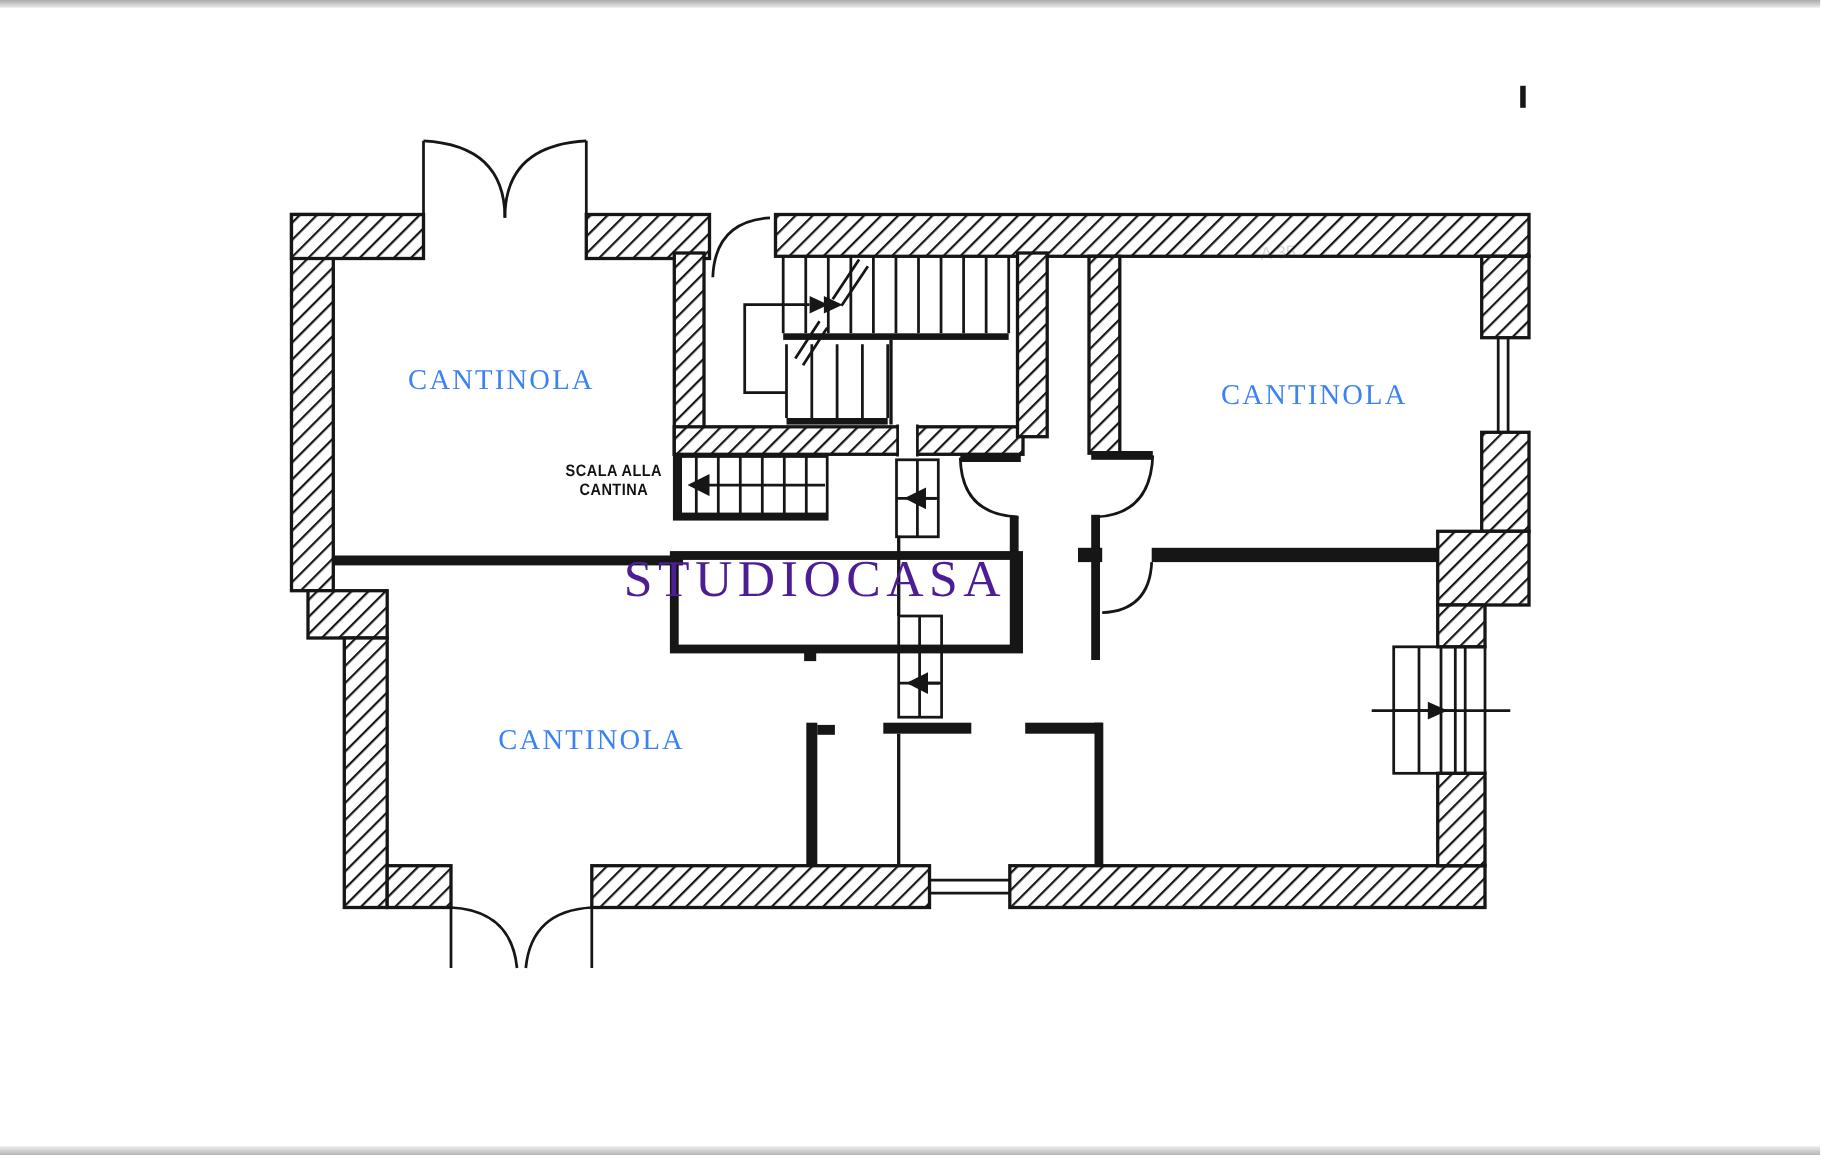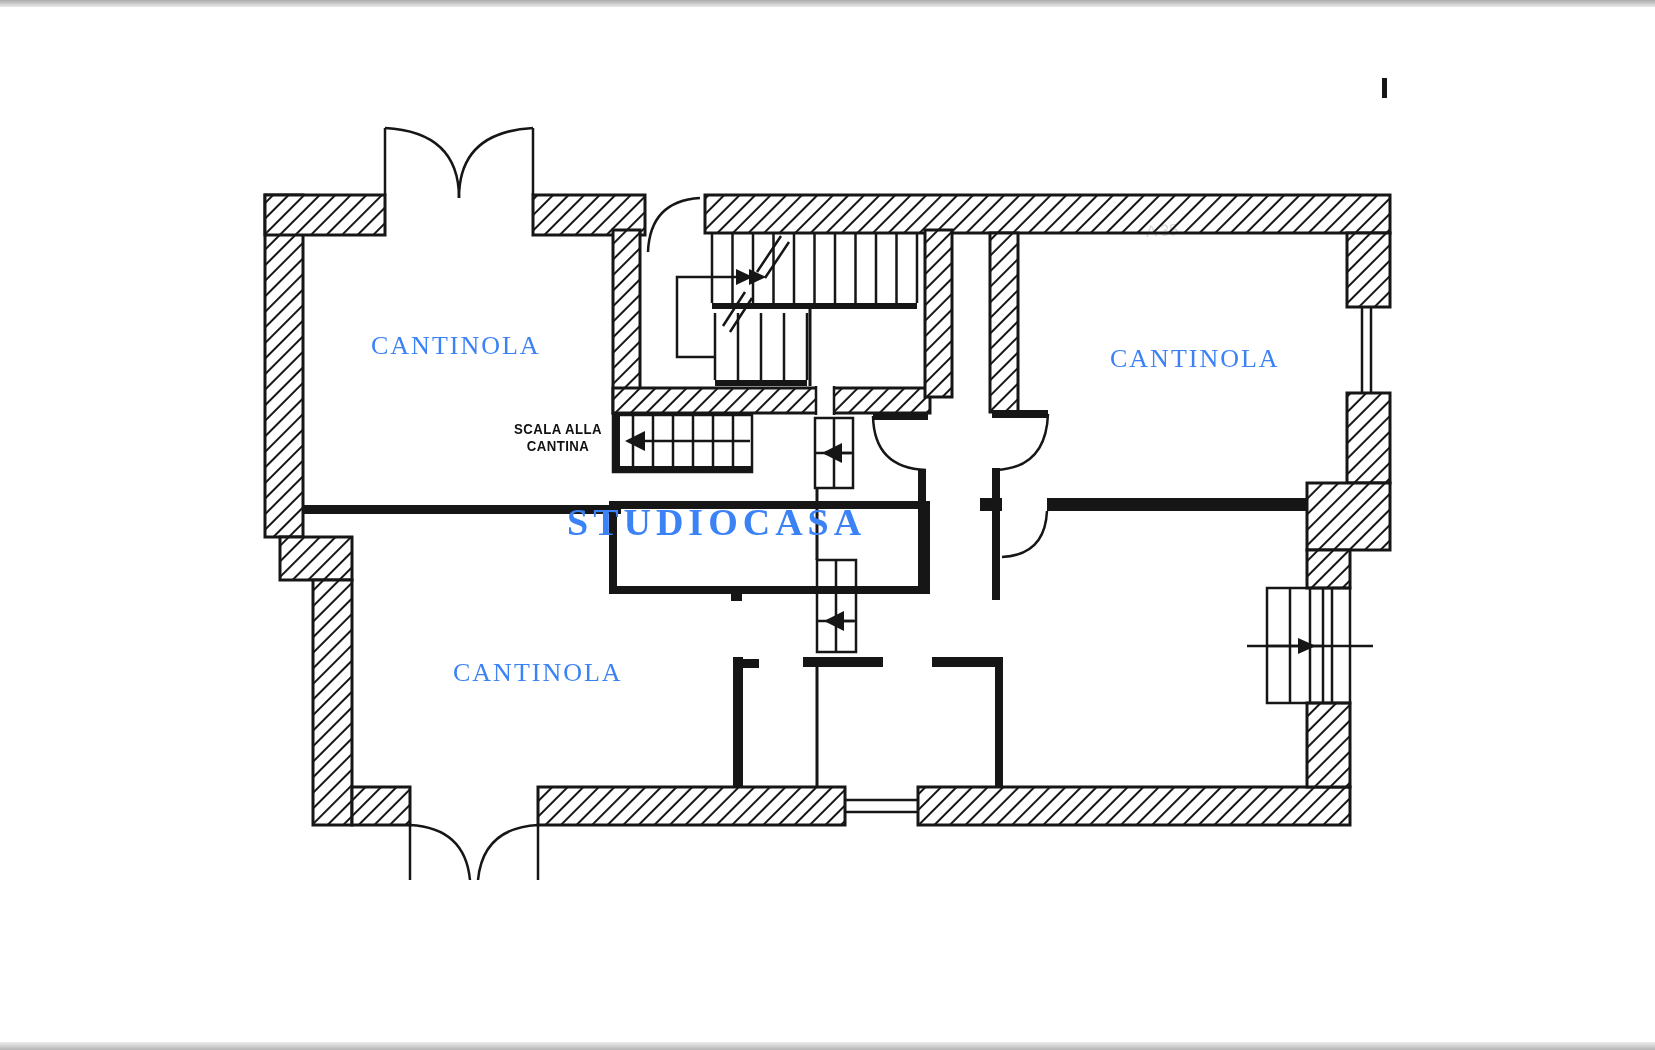--- a/index.html
+++ b/index.html
@@ -21,21 +21,21 @@
   .scan-edge-bottom{
     position:absolute;left:0;bottom:0;width:1655px;height:8px;
     background:linear-gradient(#ededed,#b5b5b5);
   }
   .lbl{
     position:absolute;color:#3b82f6;white-space:nowrap;
     font-family:"Liberation Serif",serif;
   }
   .lbl-room{font-size:26px;letter-spacing:2px;}
   .lbl-studiocasa{
-    font-size:38px;font-weight:700;letter-spacing:5px;color:#3b82f6;
+    font-size:47px;font-weight:400;letter-spacing:5px;color:#4c1d95;
   }
   .lbl-scala{
     font-family:"Liberation Sans",sans-serif;
     font-size:15px;font-weight:700;line-height:17px;
     text-align:center;width:124px;letter-spacing:0.5px;
     transform:scaleX(0.88);color:#111;
   }
   .lbl-a35{
     font-size:16px;opacity:0.20;transform:rotate(-3deg);
     font-family:"Liberation Sans",sans-serif;color:#333;

